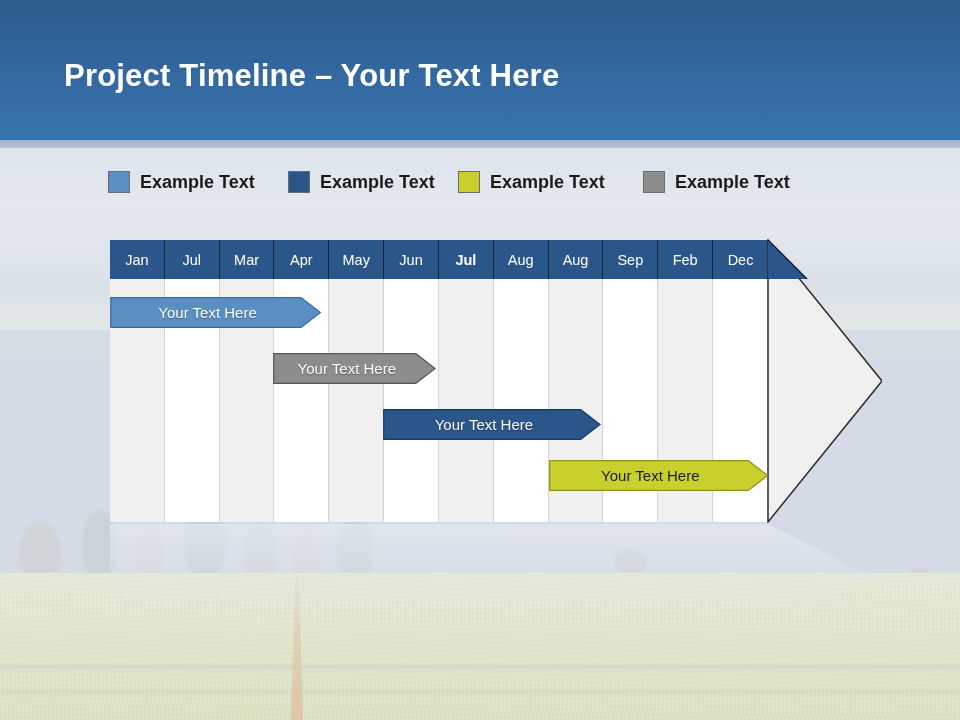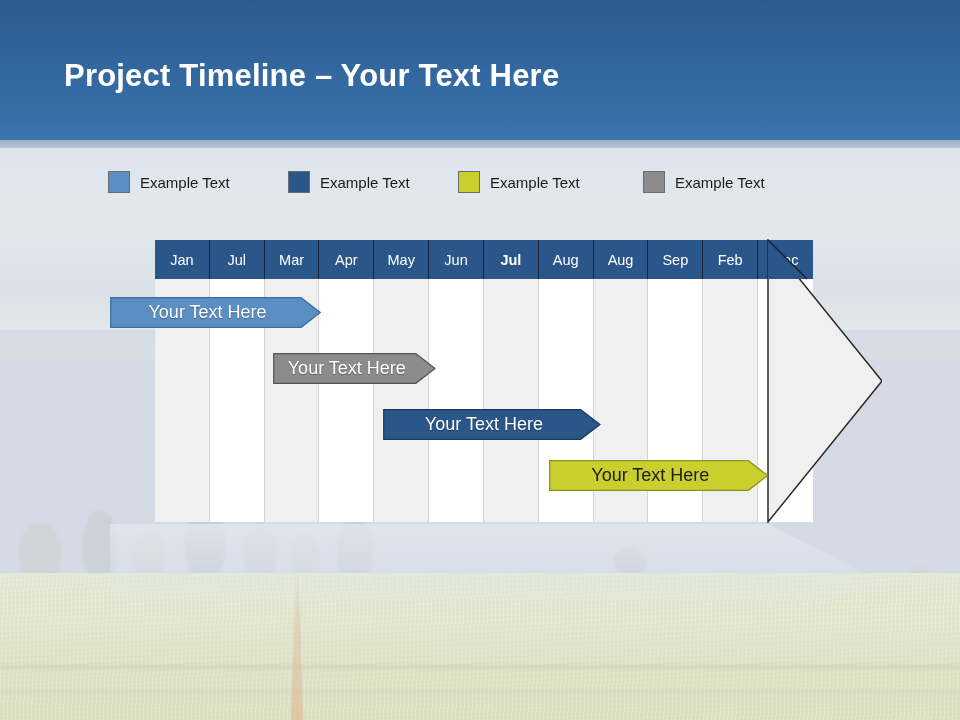--- a/index.html
+++ b/index.html
@@ -142,31 +142,31 @@
     white-space: nowrap;
   }
   .legend-swatch {
     width: 22px; height: 22px;
     border: 1px solid #6b6b6b;
     box-sizing: border-box;
     margin-right: 10px;
     flex: none;
   }
   .legend-label {
-    font-size: 15px;
-    font-weight: normal;
+    font-size: 18px;
+    font-weight: bold;
     color: #1b1b1b;
     text-align: right;
   }
 
   
   .chart {
     position: absolute;
     left: 110px; top: 240px;
-    width: 658px; height: 282px; margin-left: 45px;
+    width: 658px; height: 282px;
   }
   .chart-frame {
     position: absolute;
     left: 0; top: 0;
     width: 658px; height: 282px;
     border: 1.5px solid #2b2b2b;
     box-sizing: border-box;
     background: #f0f0f0;
   }
   .col-stripes {
@@ -216,21 +216,21 @@
     align-items: center;
   }
   .bar-svg { position: absolute; left: 0; top: 0; }
   .bar-label {
     position: relative;
     z-index: 2;
     width: 100%;
     text-align: center;
     padding-right: 16px;
     box-sizing: border-box;
-    font-size: 18px;
+    font-size: 15px;
     white-space: nowrap;
   }
   .bar-label.light { color: #ffffff; text-shadow: 0 1px 1px rgba(0,0,0,.35); }
   .bar-label.dark  { color: #1c1c1c; }
 
   
   .reflection {
     position: absolute;
     left: 110px; top: 524px;
     width: 772px; height: 96px;

